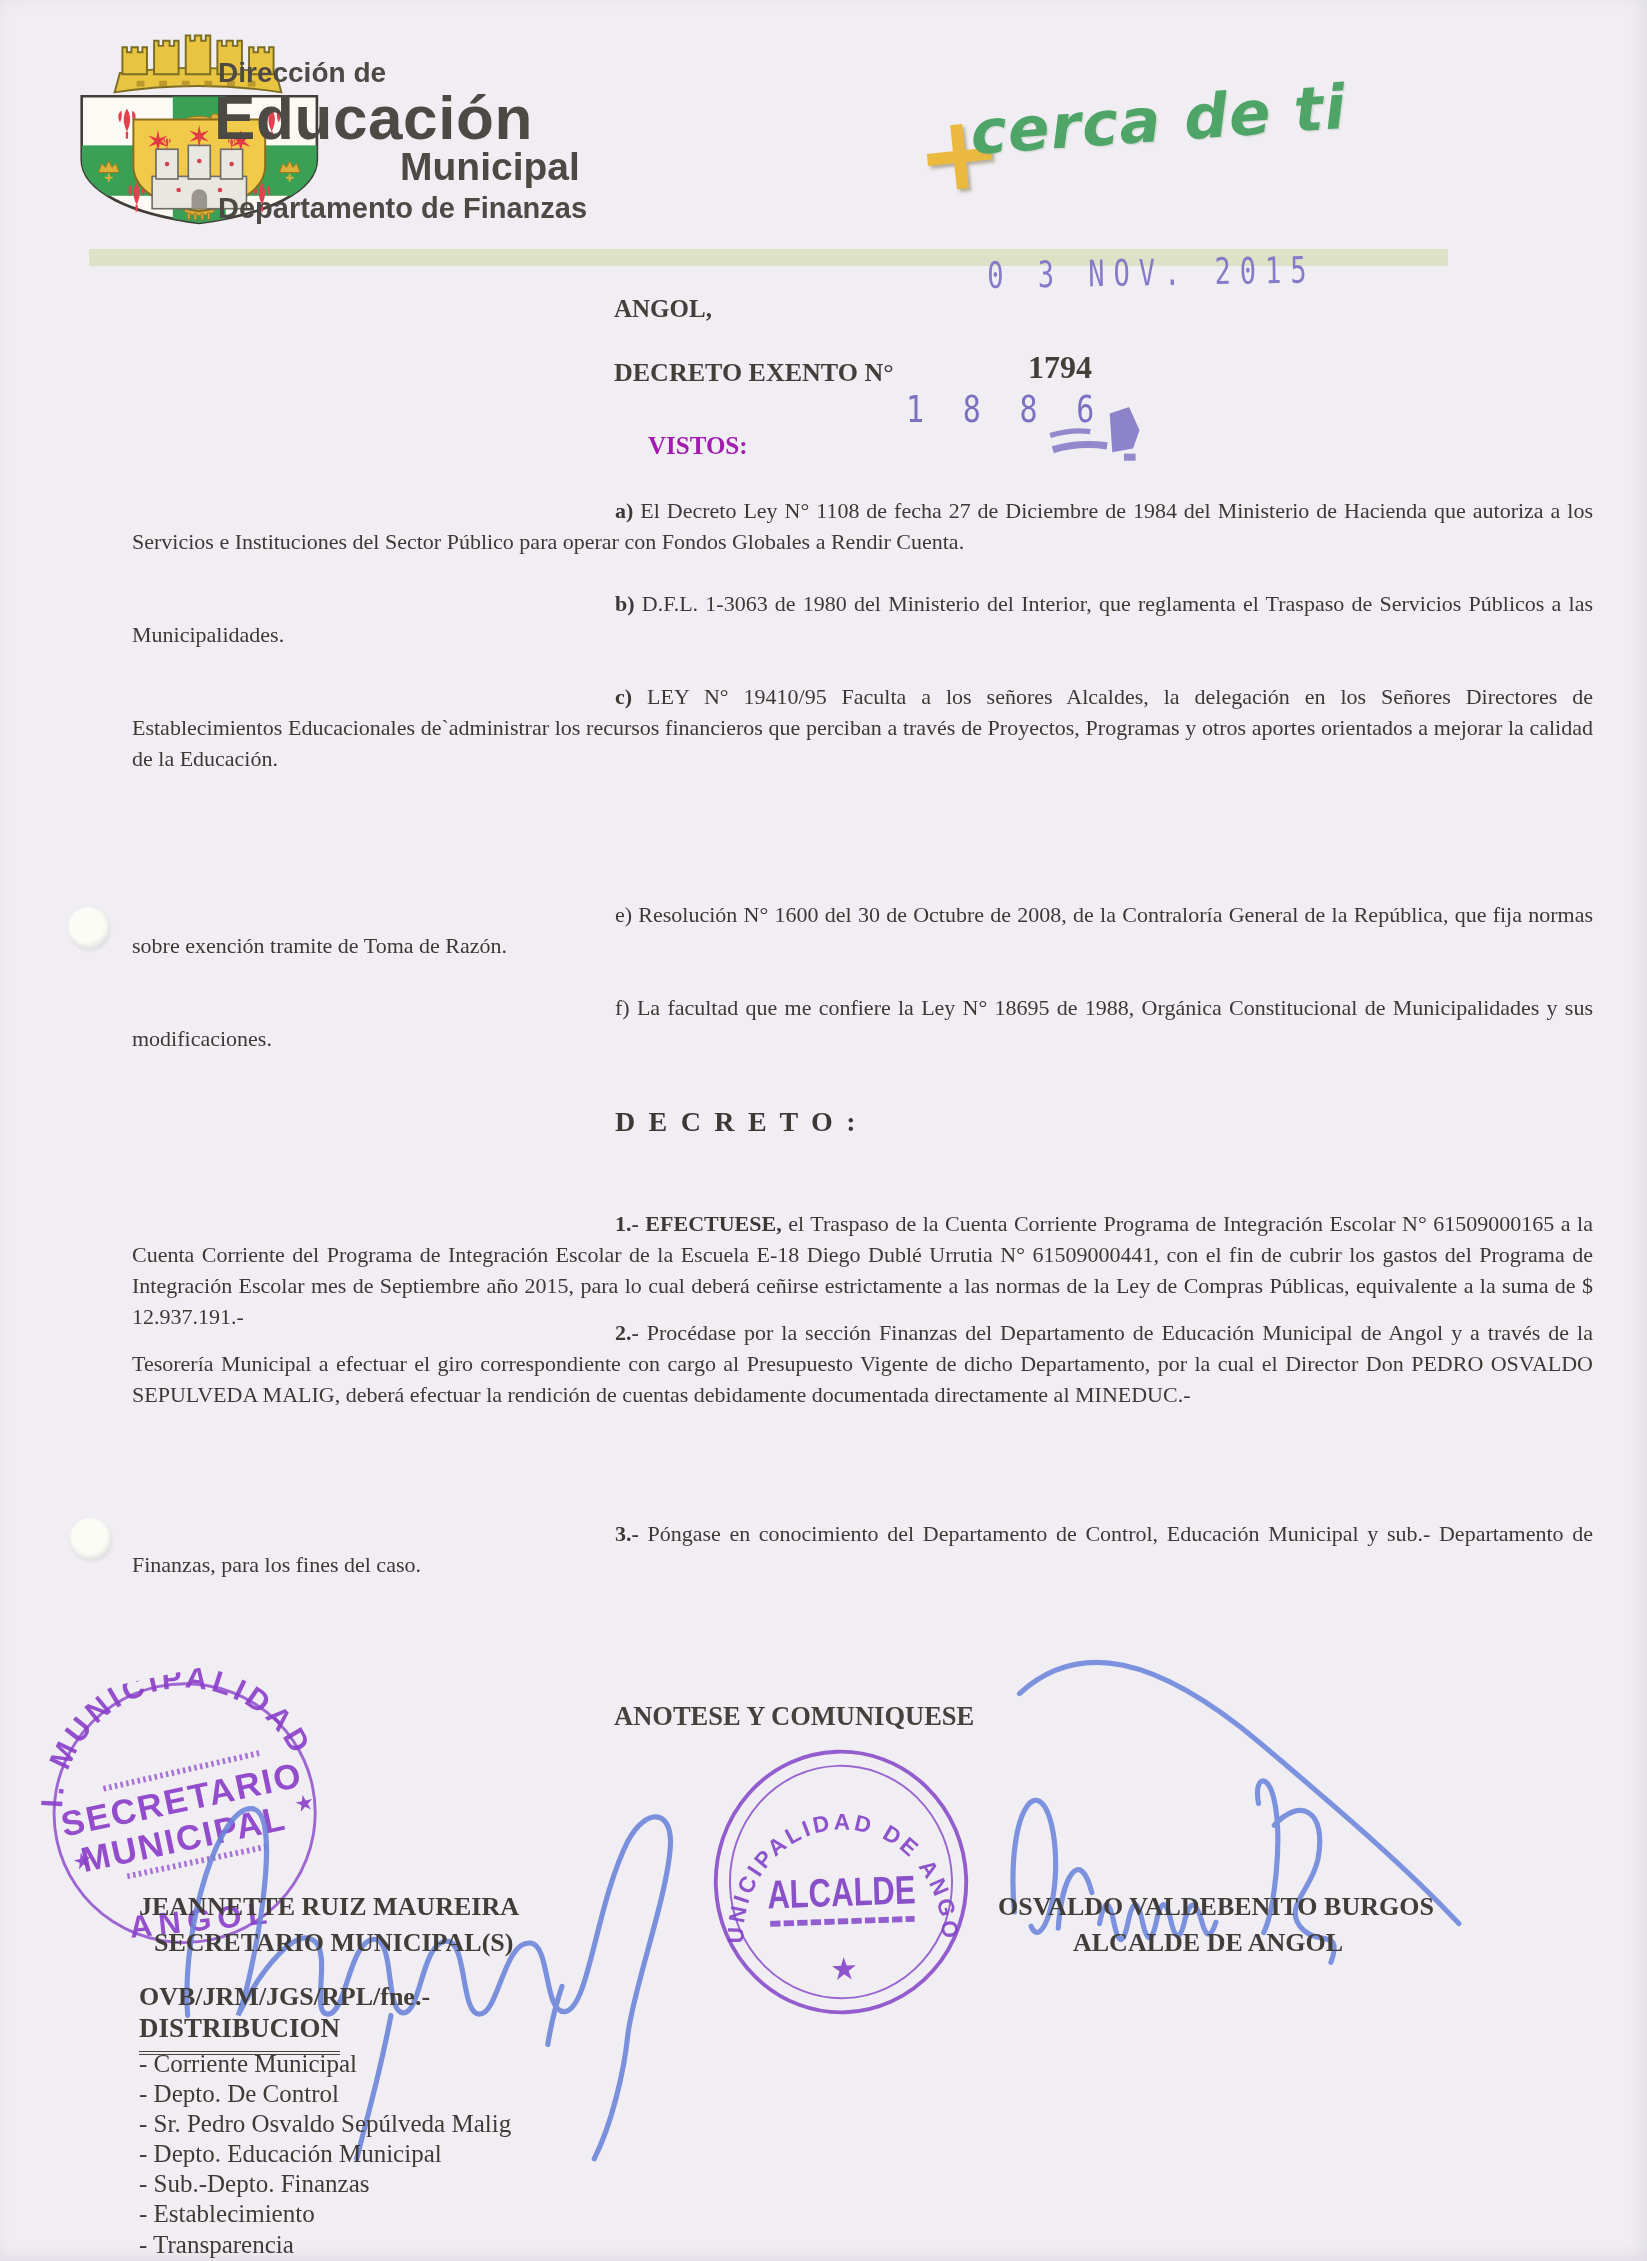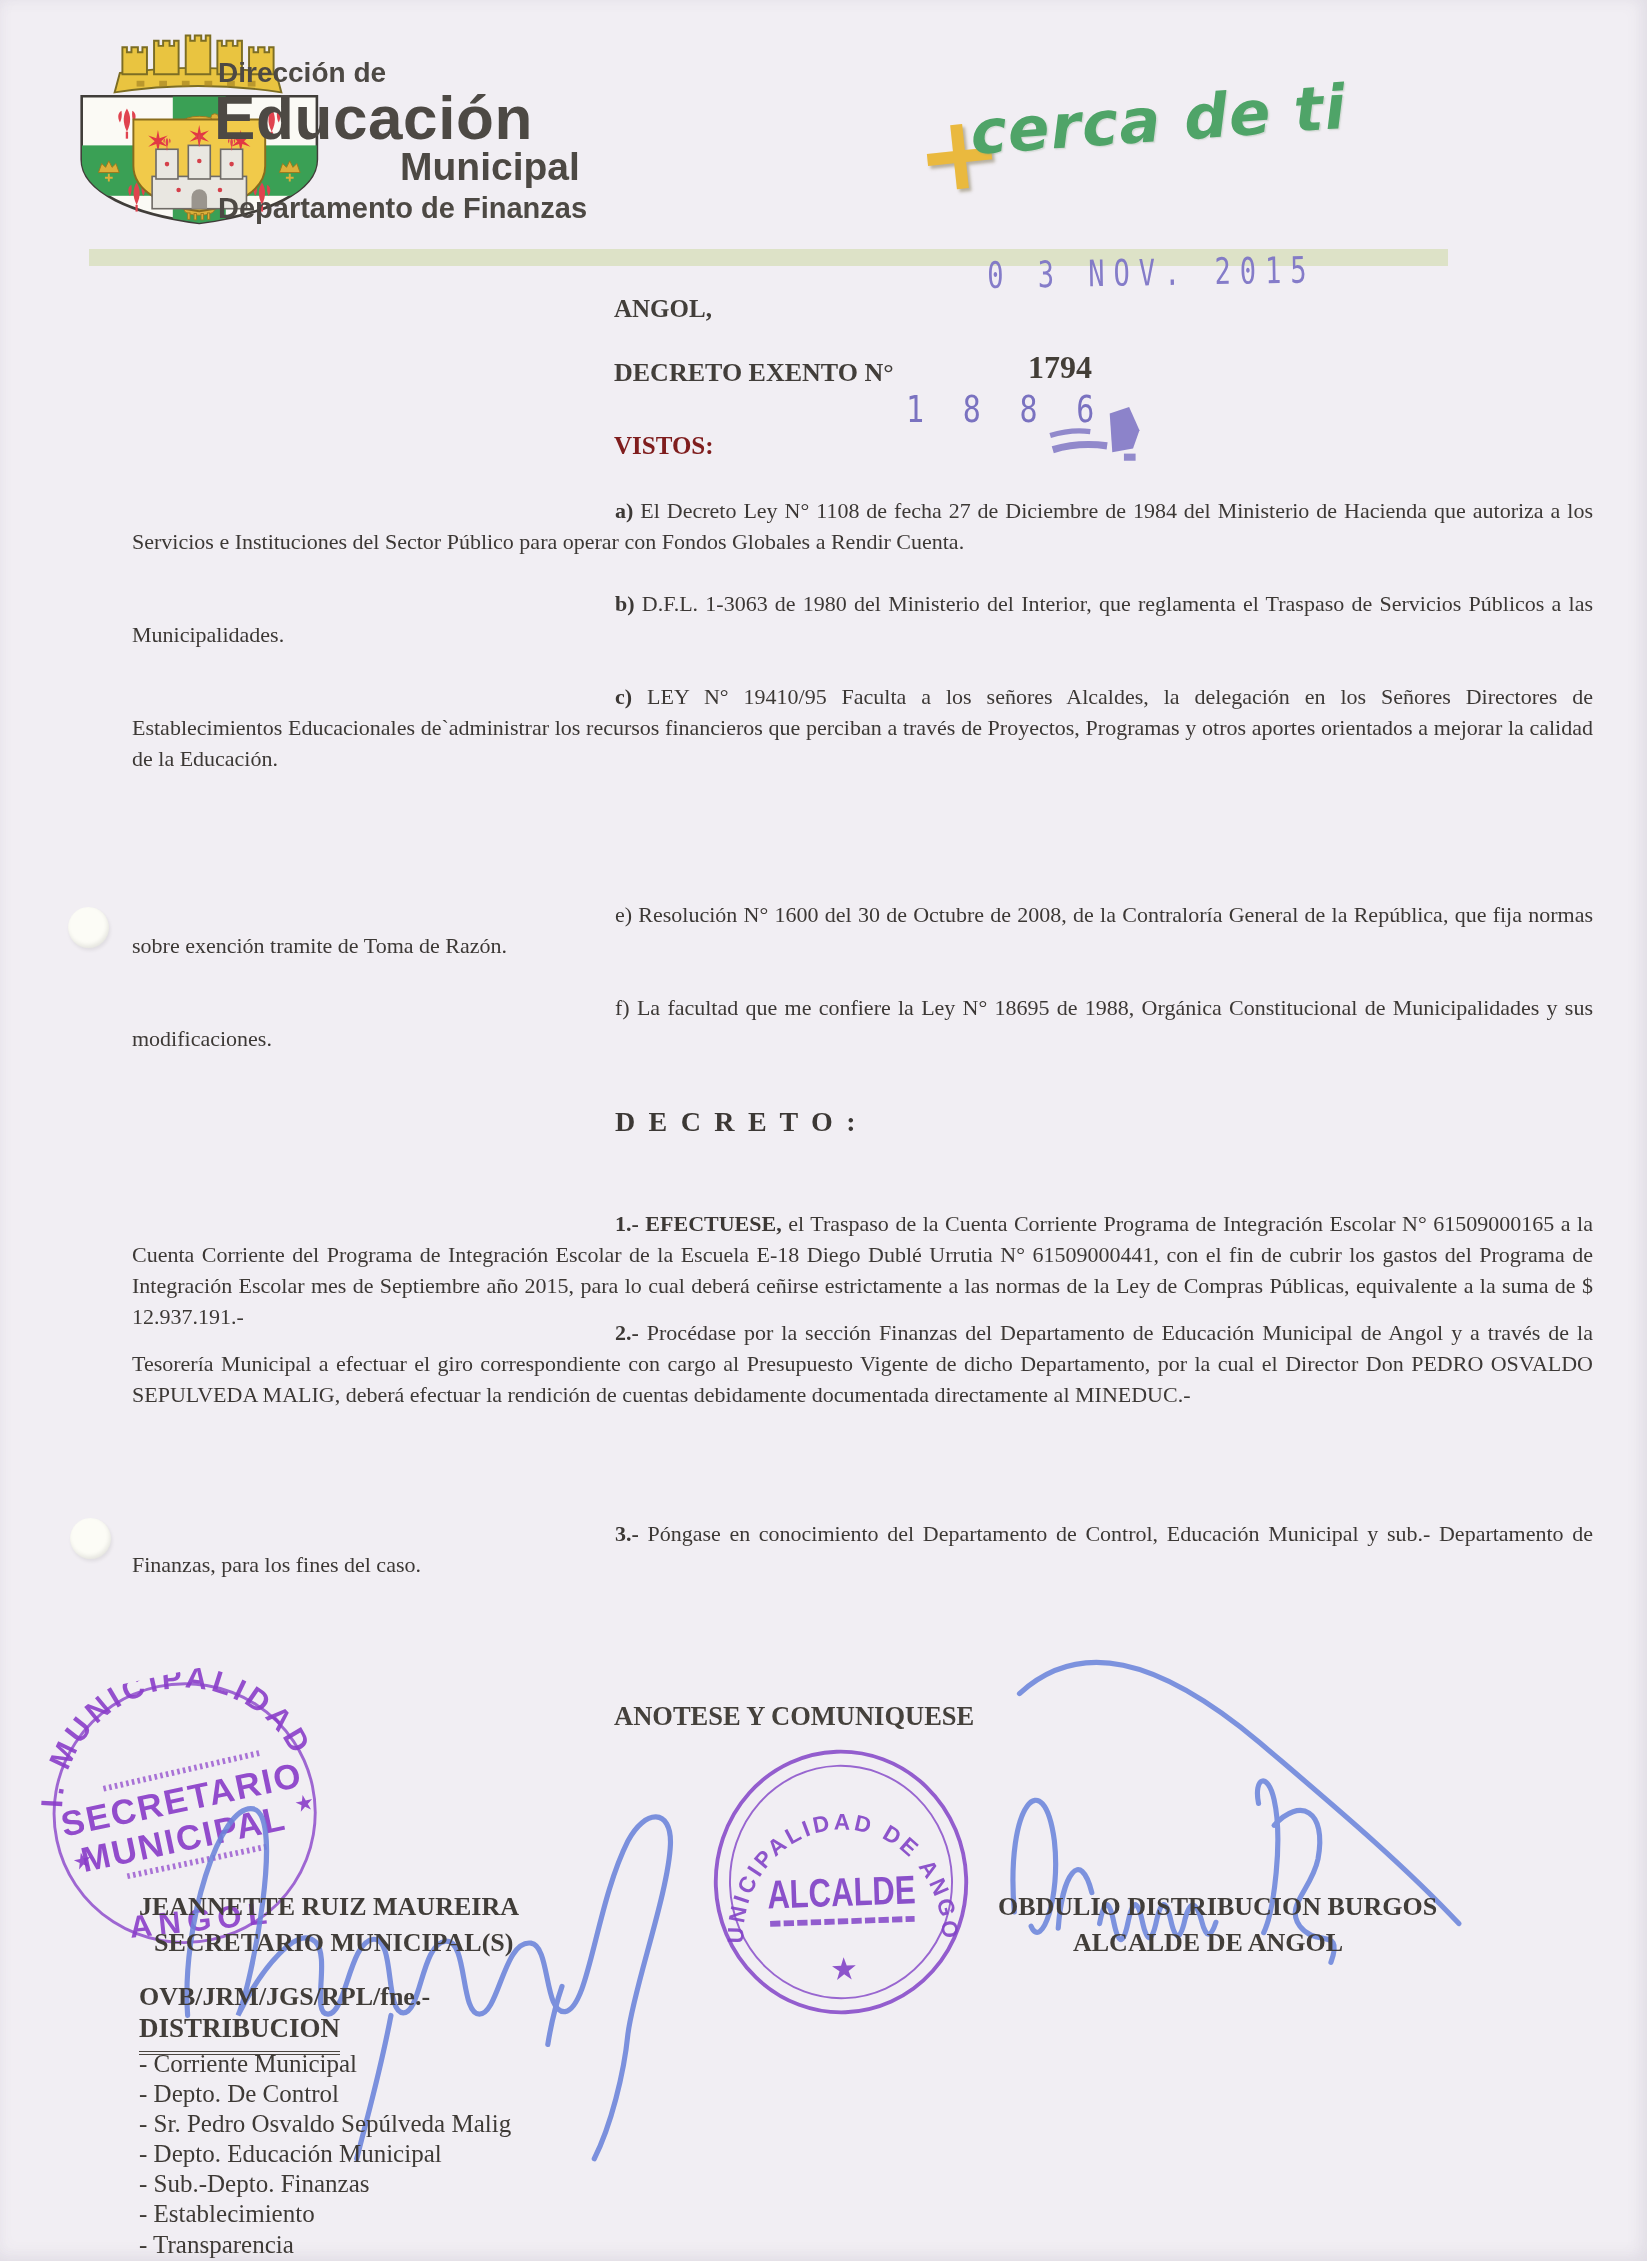--- a/index.html
+++ b/index.html
@@ -19,21 +19,21 @@
   .separator{left:89px;top:249px;width:1359px;height:17px;background:#dde2c7;}
   
   .date-stamp{left:987px;top:257px;font:27px/1 "DejaVu Sans Mono",monospace;color:#7c73c6;
         letter-spacing:9px;transform:rotate(-1deg) scaleY(1.35);transform-origin:left top;opacity:.92;}
   .num-stamp{left:906px;top:391px;font:30px/1 "DejaVu Sans Mono",monospace;color:#6e65bb;
         letter-spacing:10.3px;transform:scaleY(1.25);transform-origin:left top;opacity:.9;}
   
   .city{left:614px;top:296px;font:bold 25px/1 "Liberation Serif",serif;color:#423e3a;}
   .dec-label{left:614px;top:360px;font:bold 26px/1 "Liberation Serif",serif;color:#423e3a;}
   .dec-num{left:1028px;top:351px;font:bold 32px/1 "Liberation Serif",serif;color:#433e37;}
-  .vistos{left:614px;top:433px;font:bold 25px/1 "Liberation Serif",serif;color:#7f1d1d;}
+  .vistos{left:648px;top:433px;font:bold 25px/1 "Liberation Serif",serif;color:#a21caf;}
   .para{left:132px;width:1461px;font:22px/31px "Liberation Serif",serif;color:#3c3835;
         text-align:justify;text-indent:483px;}
   .para .lead-b{font-weight:bold;}
   .p-a{top:495px;} .p-b{top:588px;} .p-c{top:681px;} .p-d{top:806px;} .p-e{top:899px;} .p-f{top:992px;}
   .decreto-h{left:615px;top:1108px;font:bold 28px/1 "Liberation Serif",serif;color:#3c3835;letter-spacing:3.2px;}
   .p-1{top:1208px;} .p-2{top:1317px;} .p-3{top:1518px;}
   .anotese{left:614px;top:1703px;font:bold 26.5px/1 "Liberation Serif",serif;color:#45413c;}
   
   .sig-name{font:bold 26px/1 "Liberation Serif",serif;color:#413d39;}
   .ln1{left:139px;top:1894px;} .ln2{left:154px;top:1930px;}
@@ -242,21 +242,21 @@
       <path d="M 50 430 C 36 260 96 200 112 320 C 122 408 92 490 76 452"></path>
       <path d="M 118 455 C 124 372 152 330 170 400"></path>
       <path d="M 182 448 q 11 -58 22 -2 q 11 54 22 0 q 11 -54 22 -2 q 11 52 22 0 q 11 -50 22 -2 q 11 50 22 0 q 12 -46 26 2 q 10 40 22 2"></path>
       <path d="M 428 262 C 420 222 442 212 452 256 C 466 318 452 428 436 462"></path>
       <path d="M 452 296 C 492 252 534 272 520 348 C 510 396 468 420 492 452 C 518 486 560 452 540 508"></path>
     </g>
   </svg>
 
   <div class="abs sig-name ln1">JEANNETTE RUIZ MAUREIRA</div>
   <div class="abs sig-name ln2">SECRETARIO MUNICIPAL(S)</div>
-  <div class="abs sig-name rn1">OBDULIO DISTRIBUCION BURGOS</div>
+  <div class="abs sig-name rn1">OSVALDO VALDEBENITO BURGOS</div>
   <div class="abs sig-name rn2">ALCALDE DE ANGOL</div>
 
   <div class="abs initials">OVB/JRM/JGS/RPL/fne.-</div>
   <div class="abs dist-label">DISTRIBUCION</div>
   <div class="abs dist-item d0">- Corriente Municipal</div>
   <div class="abs dist-item d1">- Depto. De Control</div>
   <div class="abs dist-item d2">- Sr. Pedro Osvaldo Sepúlveda Malig</div>
   <div class="abs dist-item d3">- Depto. Educación Municipal</div>
   <div class="abs dist-item d4">- Sub.-Depto. Finanzas</div>
   <div class="abs dist-item d5">- Establecimiento</div>

